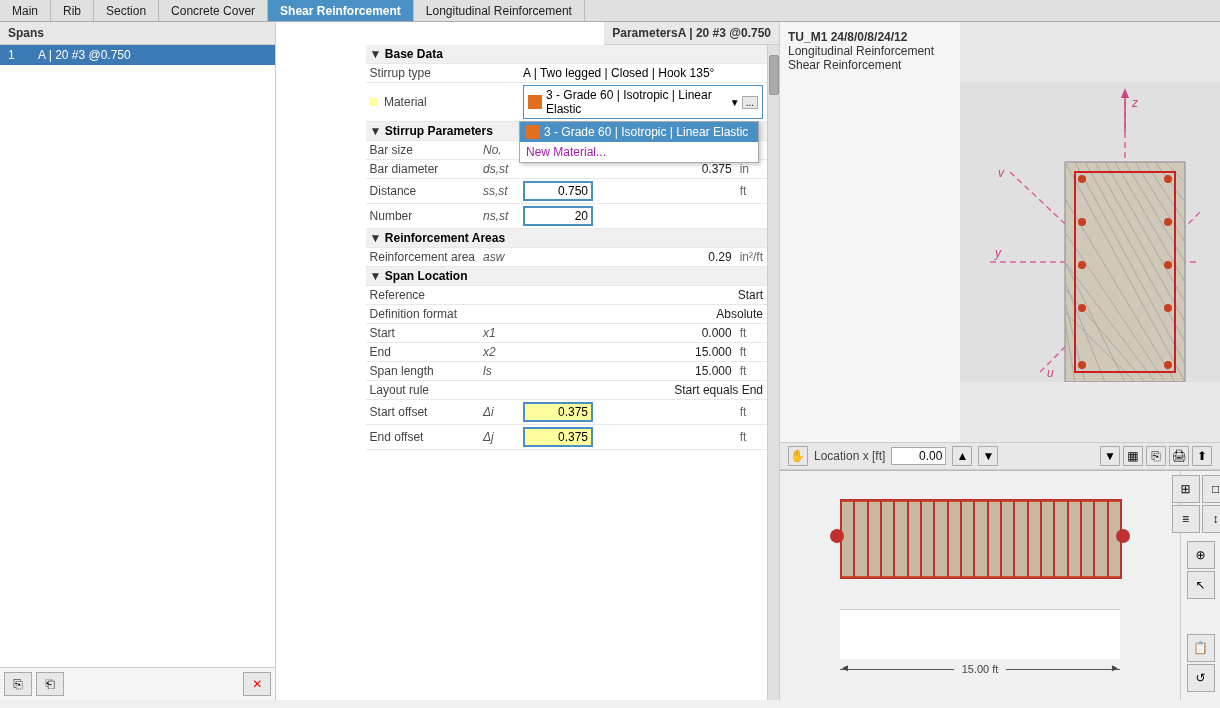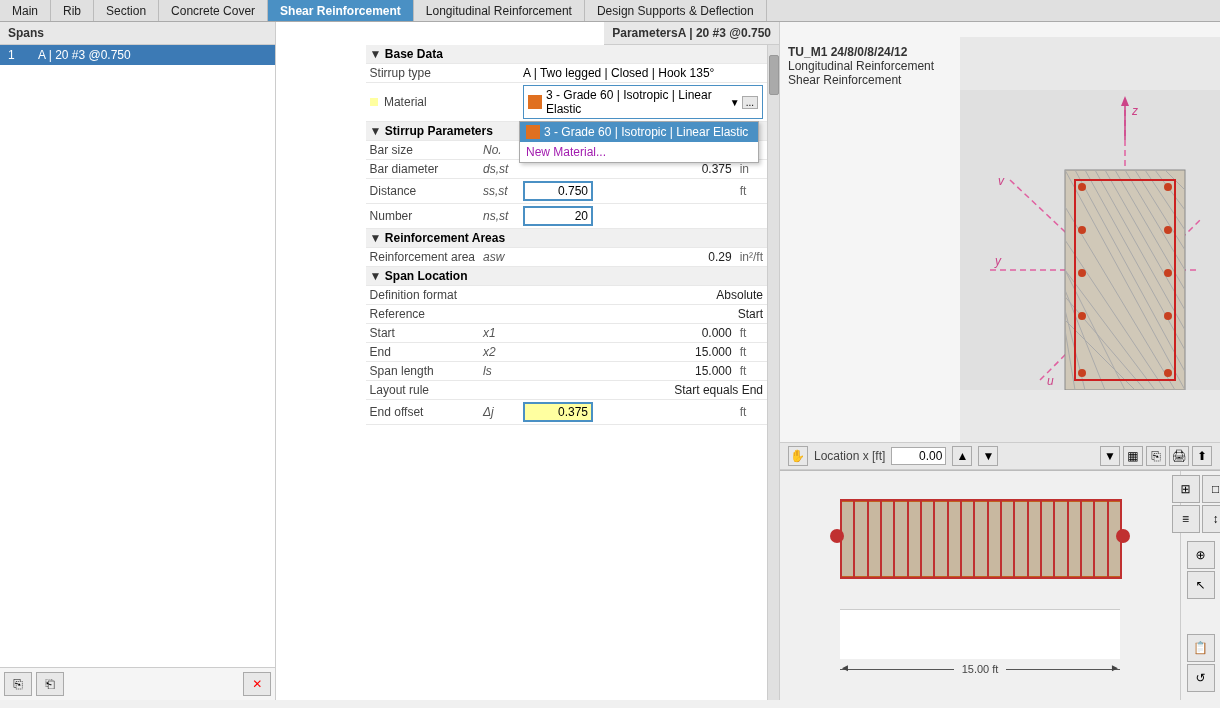--- a/index.html
+++ b/index.html
@@ -199,21 +199,20 @@
     .right-panel {
       flex: 1;
       display: flex;
       flex-direction: column;
       background: #f5f5f5;
     }
     .right-top {
       display: flex;
       flex: 1;
       overflow: hidden;
-      margin-top: 15px;
     }
     .right-info {
       padding: 8px;
       width: 180px;
       color: #333;
       font-size: 11px;
       flex-shrink: 0;
     }
     .right-info .info-bold { font-weight: bold; }
     .right-canvas-area {
@@ -368,21 +367,20 @@
 </head>
 <body>
 
 <div class="tab-bar">
   <div class="tab">Main</div>
   <div class="tab">Rib</div>
   <div class="tab">Section</div>
   <div class="tab">Concrete Cover</div>
   <div class="tab active">Shear Reinforcement</div>
   <div class="tab">Longitudinal Reinforcement</div>
-  <div class="tab">Design Supports &amp; Deflection</div>
 </div>
 
 <div class="main-layout">
 
   <div class="left-panel">
     <div class="spans-header">Spans</div>
     <div class="span-row">
       <span class="span-num">1</span>
       <span class="span-label">A | 20 #3 @0.750</span>
     </div>
@@ -497,28 +495,28 @@
             <td class="prop-unit">in²/ft</td>
           </tr>
 
           <tr class="section-row">
             <td colspan="4">
               <span class="section-toggle">▼</span>
               <span>Span Location</span>
             </td>
           </tr>
           <tr>
+            <td class="prop-label2">Reference</td>
+            <td></td>
+            <td class="prop-value" colspan="2">Start</td>
+          </tr>
+          <tr>
             <td class="prop-label2">Definition format</td>
             <td></td>
             <td class="prop-value" colspan="2">Absolute</td>
-          </tr>
-          <tr>
-            <td class="prop-label2">Reference</td>
-            <td></td>
-            <td class="prop-value" colspan="2">Start</td>
           </tr>
           <tr>
             <td class="prop-label2">Start</td>
             <td class="prop-symbol">x1</td>
             <td class="prop-value">0.000</td>
             <td class="prop-unit">ft</td>
           </tr>
           <tr>
             <td class="prop-label2">End</td>
             <td class="prop-symbol">x2</td>
@@ -529,20 +527,28 @@
             <td class="prop-label2">Span length</td>
             <td class="prop-symbol">ls</td>
             <td class="prop-value">15.000</td>
             <td class="prop-unit">ft</td>
           </tr>
 
           <tr>
             <td class="prop-label2">Layout rule</td>
             <td></td>
             <td class="prop-value" colspan="2">Start equals End</td>
+          </tr>
+          <tr>
+            <td class="prop-label2">Start offset</td>
+            <td class="prop-symbol">Δi</td>
+            <td>
+              <input class="input-field yellow-cell" type="text" value="0.375" style="">
+            </td>
+            <td class="prop-unit">ft</td>
           </tr>
           <tr>
             <td class="prop-label2">End offset</td>
             <td class="prop-symbol">Δj</td>
             <td>
               <input class="input-field yellow-cell" type="text" value="0.375" style="">
             </td>
             <td class="prop-unit">ft</td>
           </tr>
         </tbody>

